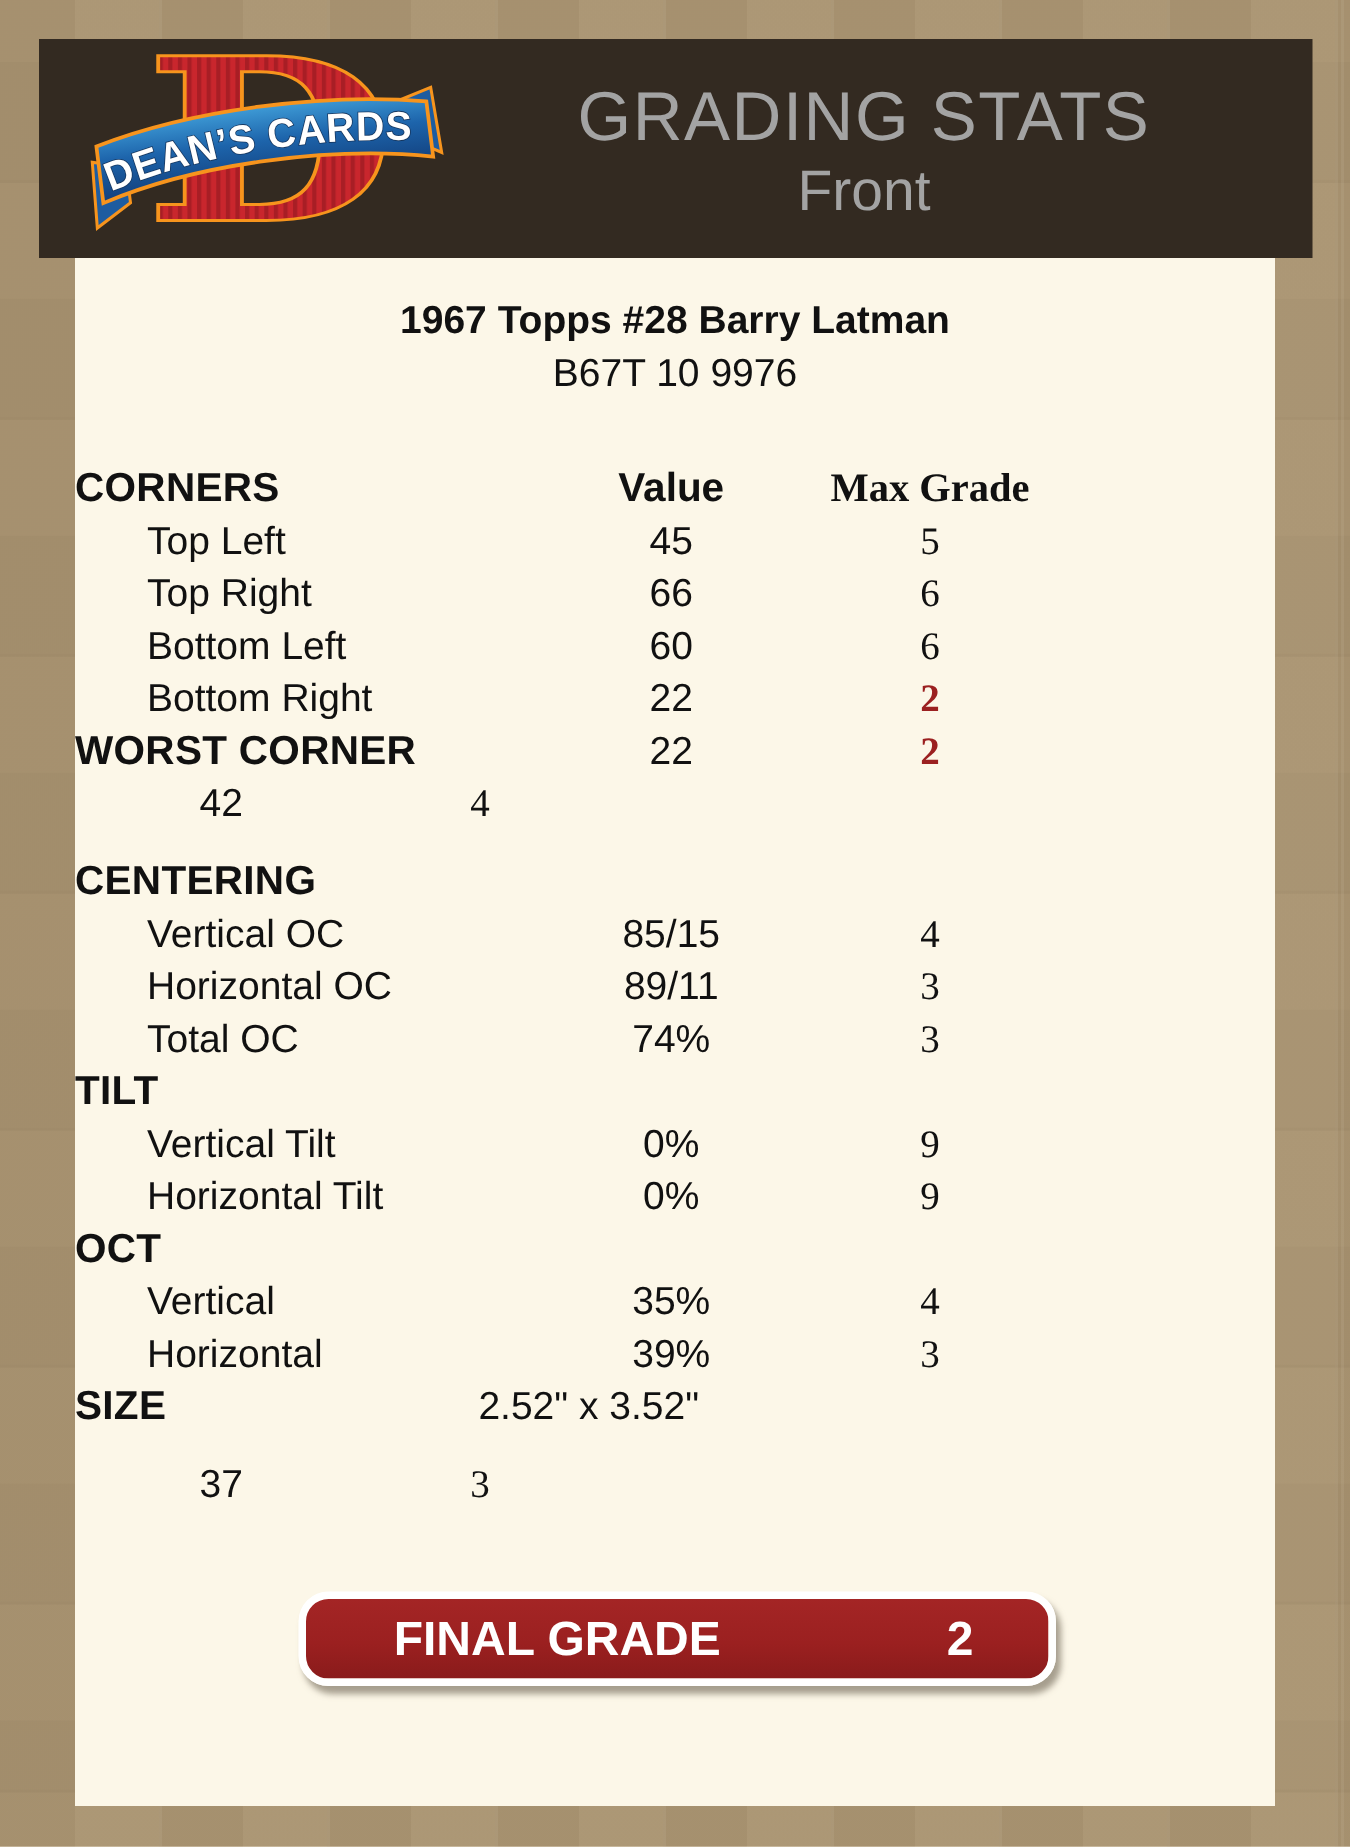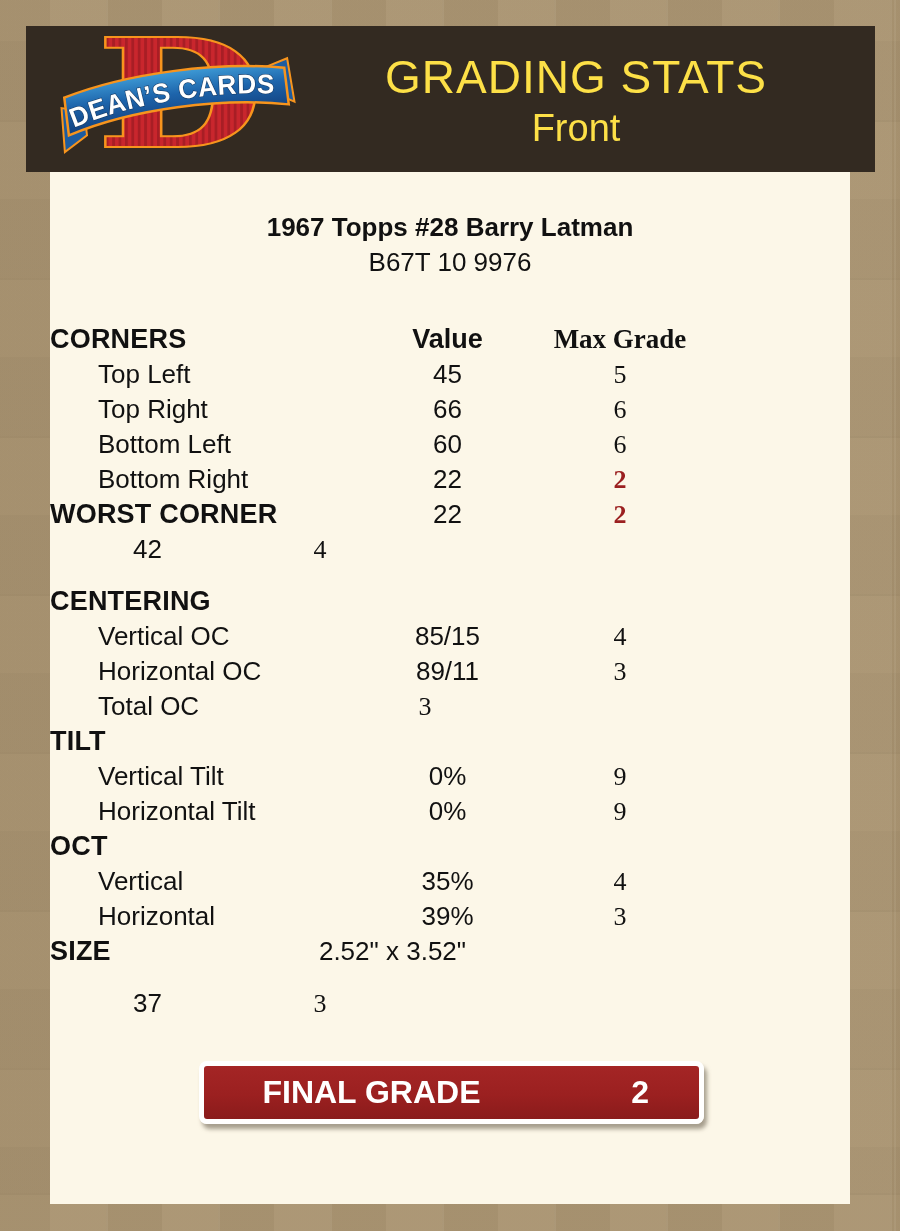--- a/index.html
+++ b/index.html
@@ -23,50 +23,50 @@
       repeating-linear-gradient(90deg, rgba(120,98,66,0.16) 0 56px, rgba(196,176,142,0.16) 56px 112px),
       repeating-linear-gradient(180deg, rgba(156,134,100,0.12) 0 79px, rgba(95,78,52,0.12) 79px 158px);
     background-position:0 0, -6px 0, 0 -38px, -6px 0, 0 -38px;
   }
   
   .header-bar{
     position:absolute;left:26px;top:26px;width:849px;height:146px;
     background:var(--header-bar);
   }
   .logo-wrap{position:absolute;left:26px;top:4px;width:250px;height:140px;}
-  .header-titles{position:absolute;left:260px;top:24px;width:580px;text-align:center;color:#fde047;}
+  .header-titles{position:absolute;left:260px;top:24px;width:580px;text-align:center;color:#a3a3a3;}
   .grading-title{font-size:46px;line-height:54px;letter-spacing:1px;font-weight:400;}
   .front-subtitle{font-size:38px;line-height:48px;font-weight:400;}
   
   .panel{
     position:absolute;left:50px;top:172px;width:800px;height:1032px;
     background:var(--panel-bg);
     color:var(--text);
   }
-  .card-title{padding-top:38px;text-align:center;font-size:26px;font-weight:bold;line-height:34px;}
+  .card-title{padding-top:24px;text-align:center;font-size:26px;font-weight:bold;line-height:34px;}
   .card-serial{text-align:center;font-size:26px;line-height:36px;}
   
   .stats-table{margin-top:42px;}
   .row{display:flex;align-items:center;height:35px;font-size:26px;}
   .row.gap{margin-top:17px;}
   .cell{white-space:nowrap;}
   .cell.label{width:300px;}
   .row.indent .cell.label{padding-left:48px;}
   .row.section .cell.label{font-weight:bold;font-size:27px;letter-spacing:0.2px;}
   .cell.value{width:195px;text-align:center;}
   .cell.max{width:150px;text-align:center;font-family:Liberation Serif, serif;}
   .row.colhead .cell.value,.row.colhead .cell.max{font-weight:bold;font-size:27px;}
   .row.wide .cell.value{width:305px;margin-left:-110px;}
   .cell.max.red{color:var(--accent-red);font-weight:bold;}
   
   .final-grade{
     position:absolute;left:149px;top:889px;width:505px;height:63px;
     background:linear-gradient(180deg,#a42525 0%,#9b2020 55%,#8a1b1b 100%);
     border:5px solid #ffffff;
-    border-radius:8px;
+    border-radius:20px;
     box-shadow:3px 5px 4px rgba(108,98,82,0.6);
     color:#ffffff;font-weight:bold;font-size:32px;
     display:flex;align-items:center;
   }
   .fg-label{position:absolute;left:0;width:335px;text-align:center;}
   .fg-value{position:absolute;right:50px;}
 </style>
 </head>
 <body>
 
@@ -153,20 +153,21 @@
     <div class="cell value">85/15</div>
     <div class="cell max">4</div>
   </div>
       <div class="row indent">
     <div class="cell label">Horizontal OC</div>
     <div class="cell value">89/11</div>
     <div class="cell max">3</div>
   </div>
       <div class="row indent">
     <div class="cell label">Total OC</div>
+    <div class="cell value">74%</div>
     <div class="cell max">3</div>
   </div>
       <div class="row section">
     <div class="cell label">TILT</div>
     <div class="cell value"></div>
     <div class="cell max"></div>
   </div>
       <div class="row indent">
     <div class="cell label">Vertical Tilt</div>
     <div class="cell value">0%</div>

